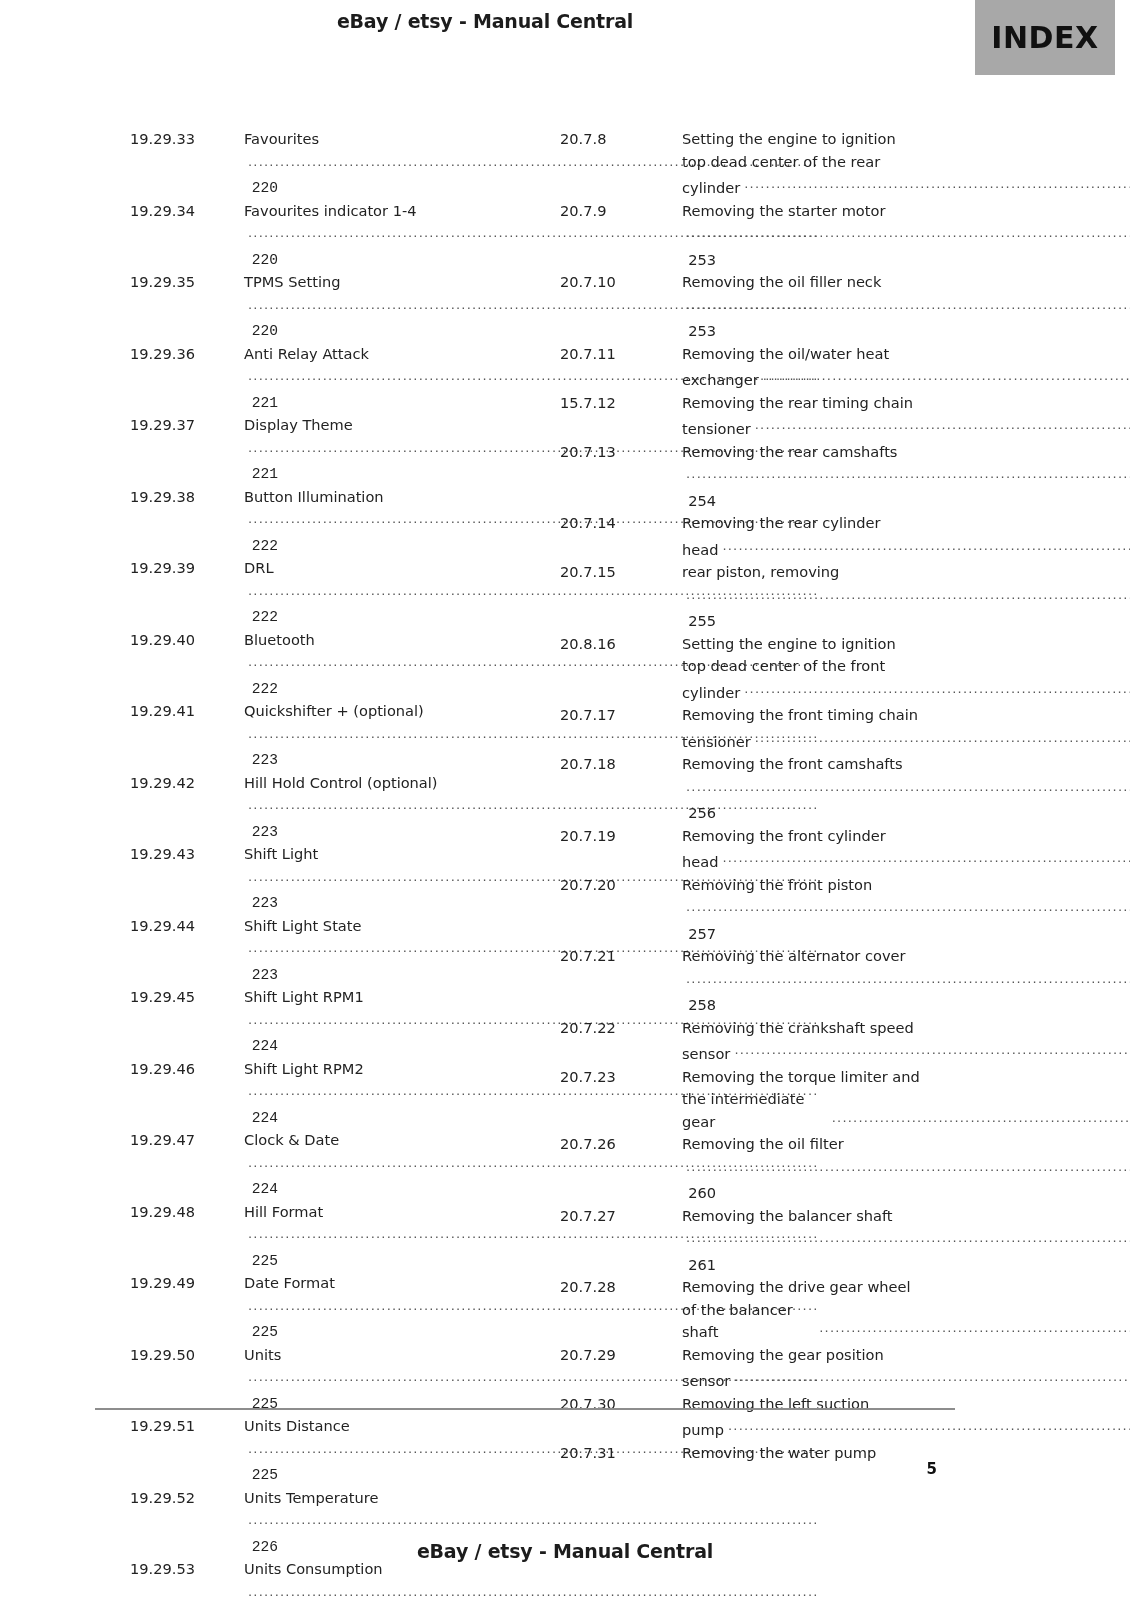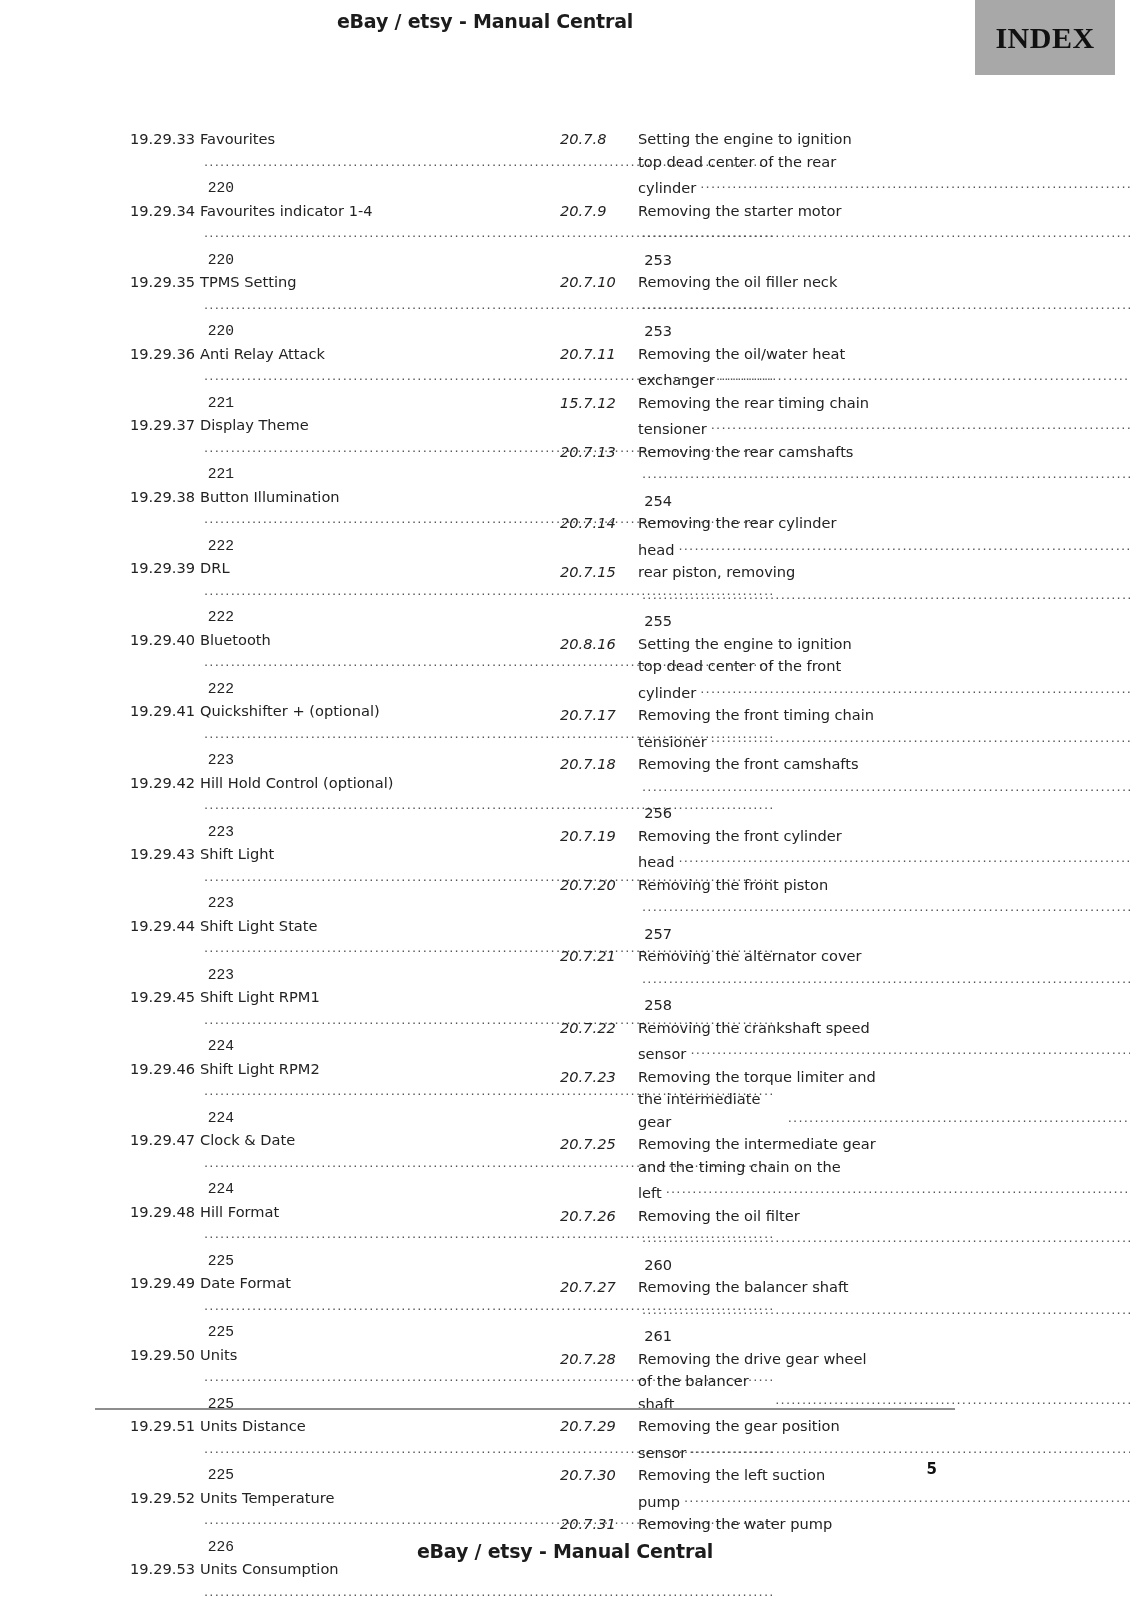--- a/index.html
+++ b/index.html
@@ -32,21 +32,20 @@
   #index-tab {
     position: absolute;
     top: 0;
     left: 975px;
     width: 140px;
     height: 75px;
     background: #a8a8a8;
     display: flex;
     align-items: center;
     justify-content: center;
-    font-family: Liberation Serif, serif;
   }
   #index-tab-label {
     font-size: 30px;
     font-weight: 700;
     letter-spacing: 0.5px;
     color: #111111;
   }
 
   
   .column {
@@ -64,27 +63,28 @@
     color: #222222;
   }
 
   .num {
     flex: 0 0 auto;
     white-space: nowrap;
   }
   
   #col-left  .lvl3 .num { width: 70px; }
   
-  #col-right .lvl4 .num { width: 78px; font-style: italic; }
+  #col-right .lvl4 .num { width: 78px; }
 
   .body {
     flex: 1 1 auto;
     display: flex;
     flex-wrap: wrap;
     align-items: flex-start;
+    margin-left: 44px;
   }
   .label {
     white-space: normal;
   }
   .lead {
     flex: 1 1 auto;
     min-width: 6px;
     align-self: flex-end;
     overflow: hidden;
     white-space: nowrap;
@@ -465,31 +465,20 @@
       <span class="num">20.7.23</span>
       <span class="body wrap">
         <span class="label">Removing the torque limiter and</span>
         <span class="tail">
           <span class="label">the intermediate gear</span>
           <span class="lead"></span>
         </span>
       </span>
     </div>
     <div class="toc-row lvl4">
-      <span class="num">20.7.25</span>
-      <span class="body wrap">
-        <span class="label">Removing the intermediate gear</span>
-        <span class="label">and the timing chain on the</span>
-        <span class="tail">
-          <span class="label">left</span>
-          <span class="lead"></span>
-        </span>
-      </span>
-    </div>
-    <div class="toc-row lvl4">
       <span class="num">20.7.26</span>
       <span class="body">
         <span class="label">Removing the oil filter</span>
         <span class="lead"></span>
         <span class="page">260</span>
       </span>
     </div>
     <div class="toc-row lvl4">
       <span class="num">20.7.27</span>
       <span class="body">

